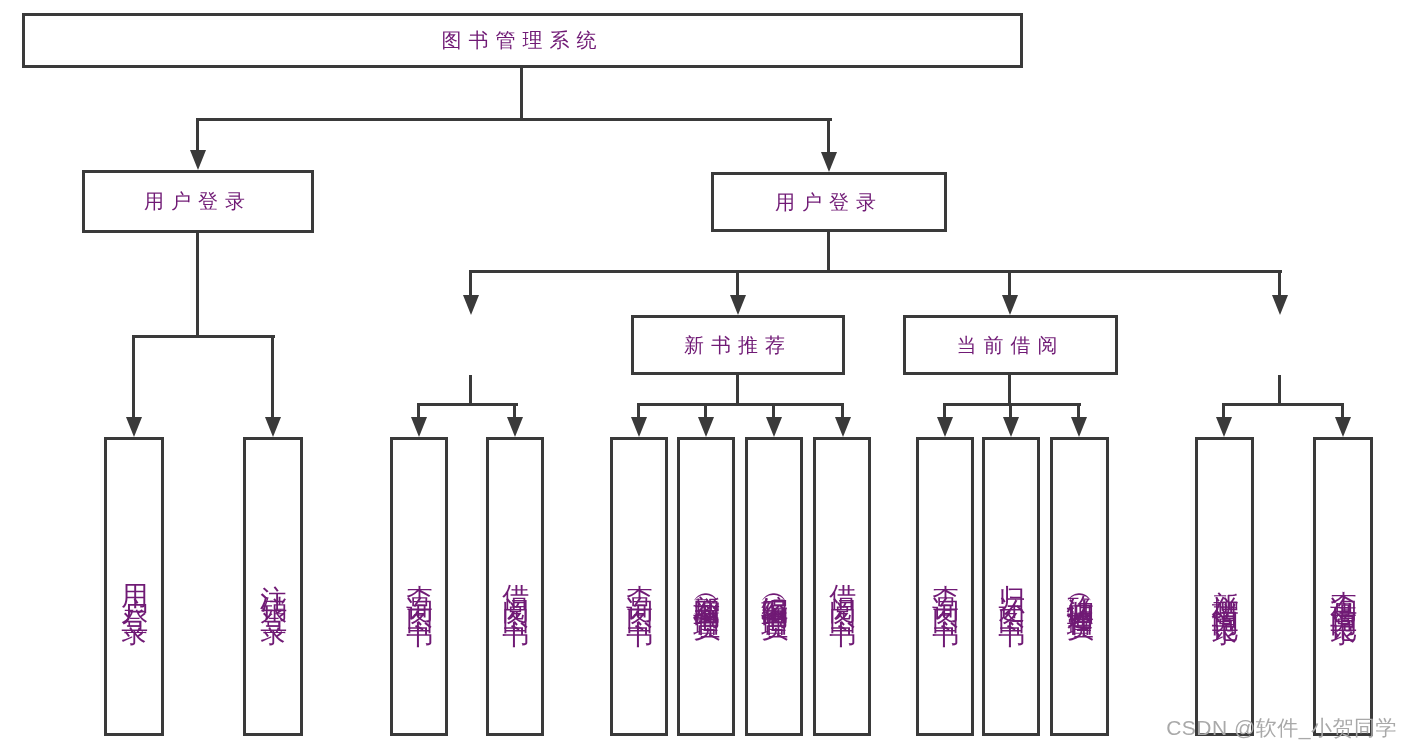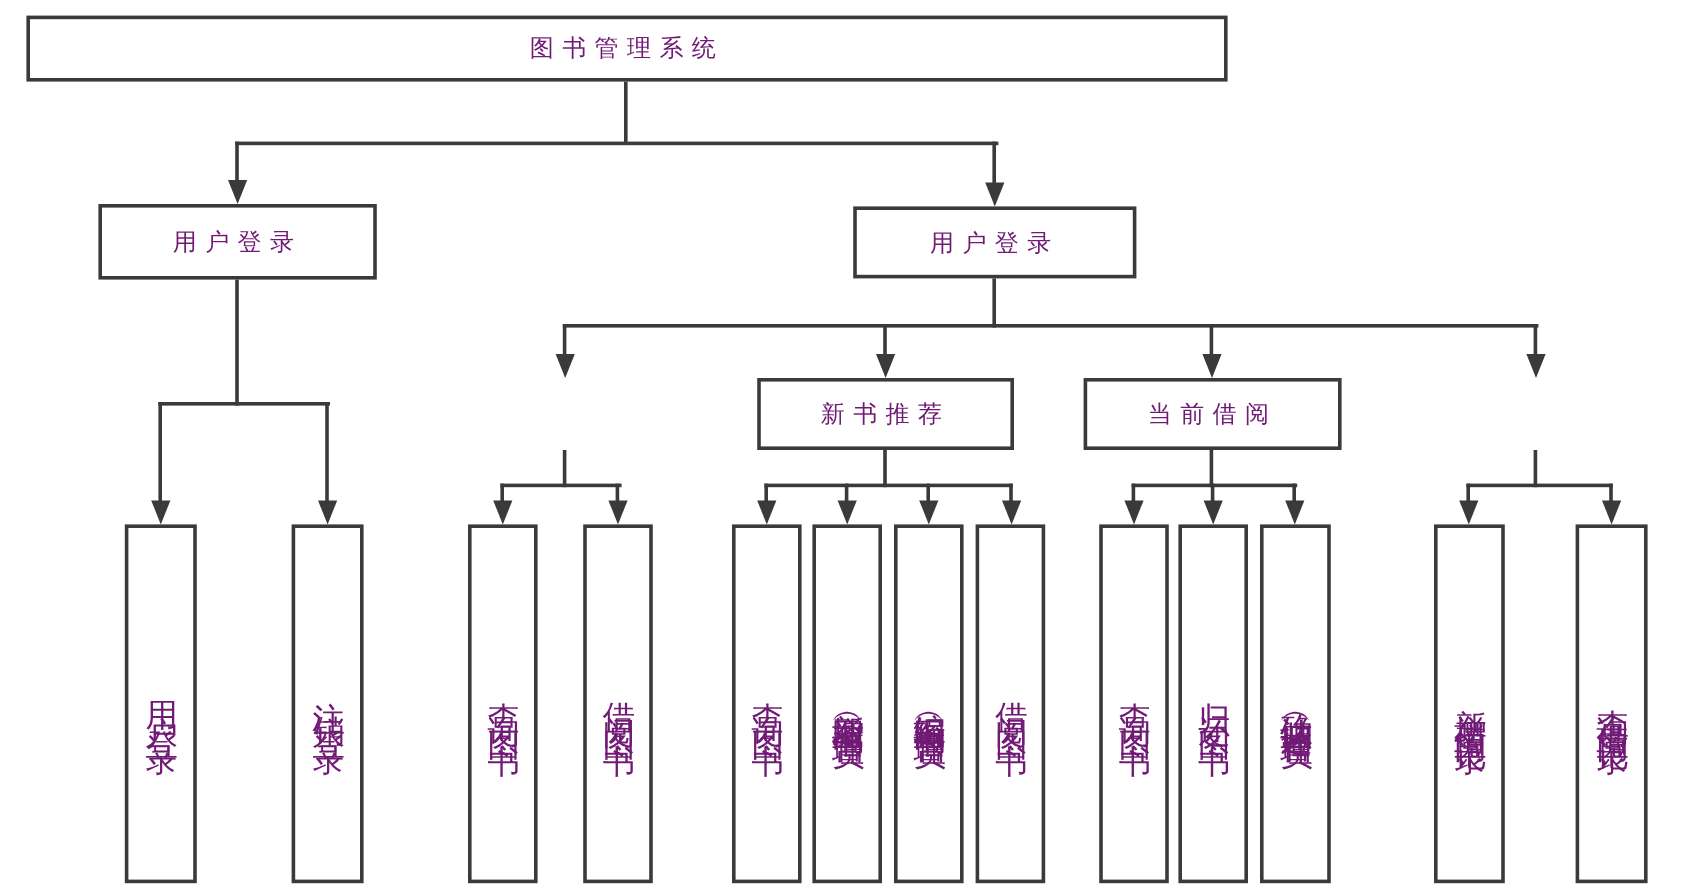--- a/index.html
+++ b/index.html
@@ -144,14 +144,15 @@
     <span>确认归还（管理员）</span>
   </div>
 
   <div class="node v v-mid" style="left:1195px; top:437px; width:59px; height:299px;">
     <span>新增借阅记录</span>
   </div>
   <div class="node v v-mid" style="left:1313px; top:437px; width:60px; height:299px;">
     <span>查询借阅记录</span>
   </div>
 
+  <div class="watermark">CSDN @软件_小贺同学</div>
 
 </div>
 
 </body></html>

